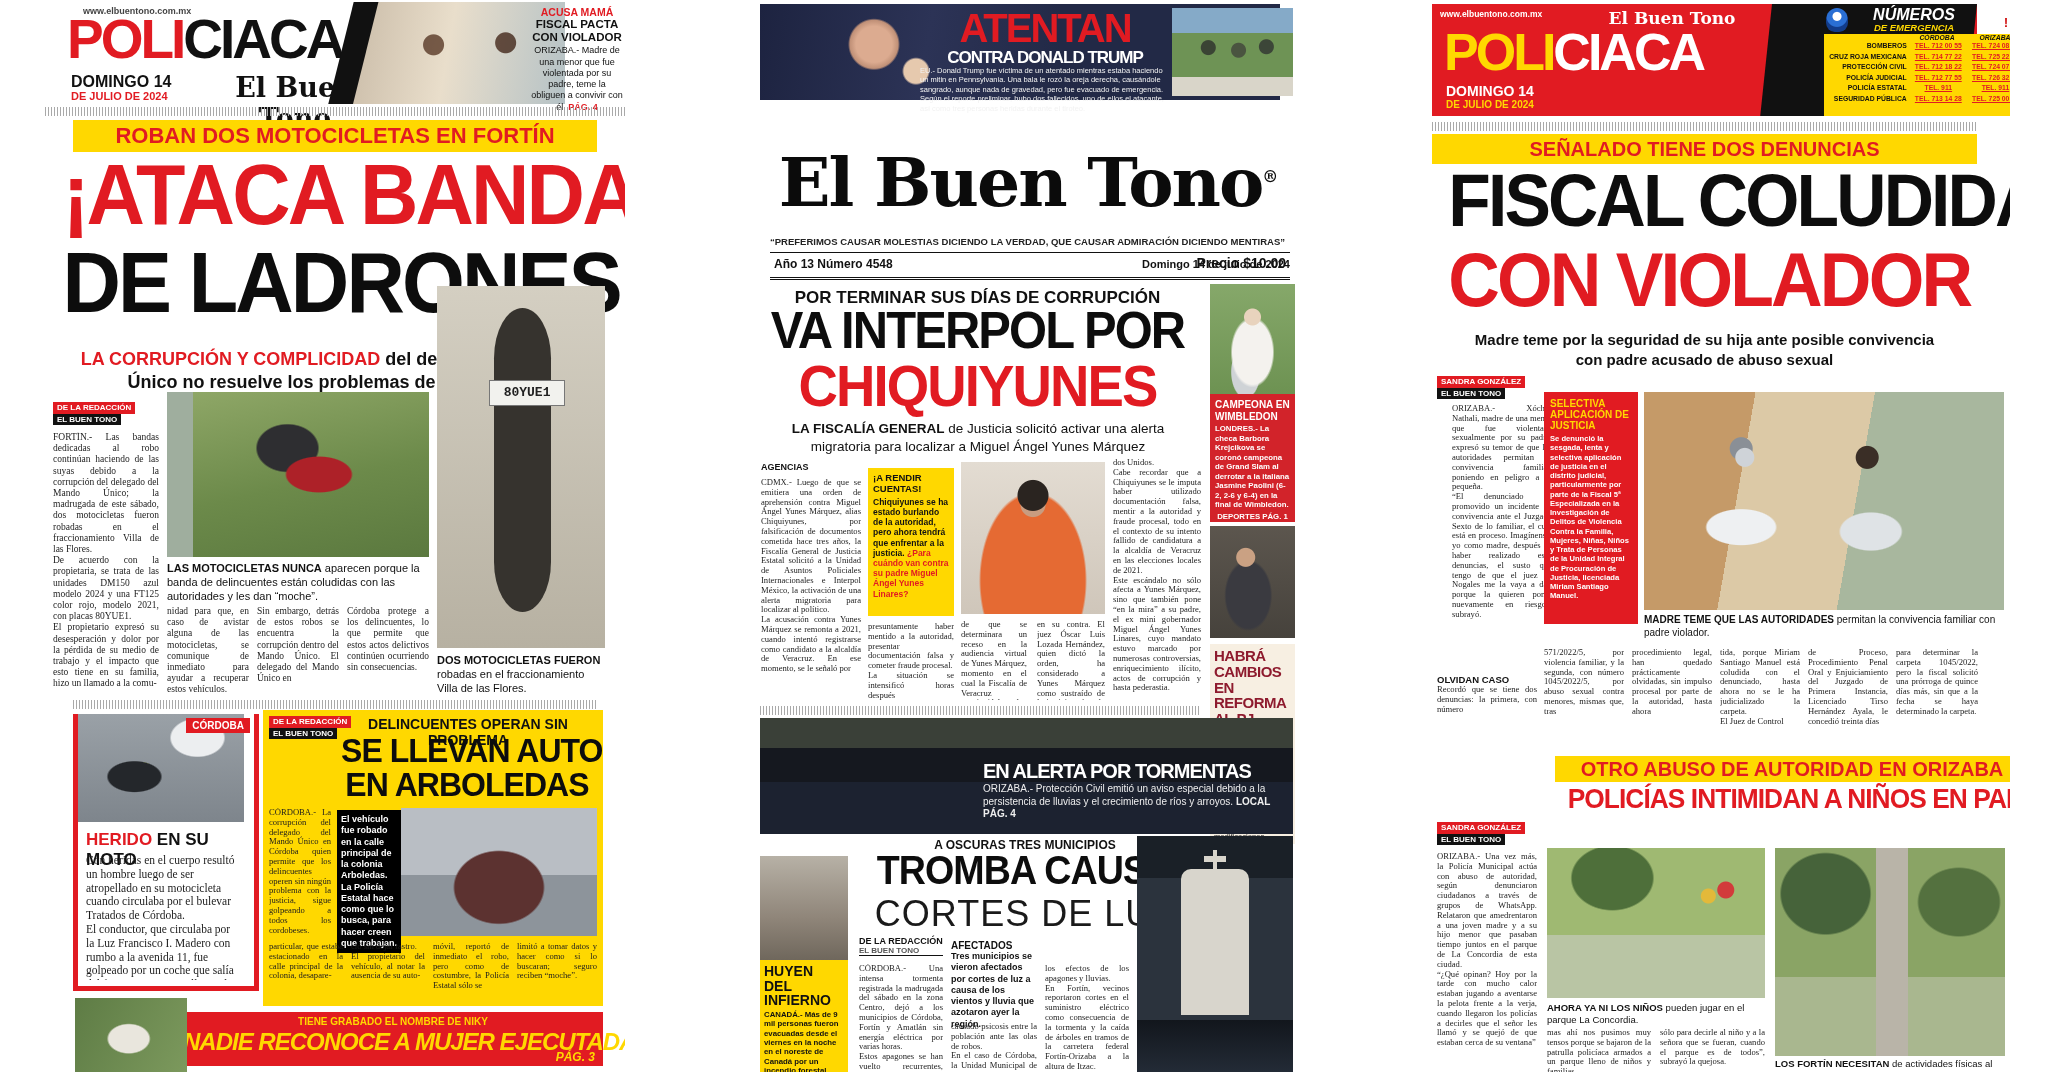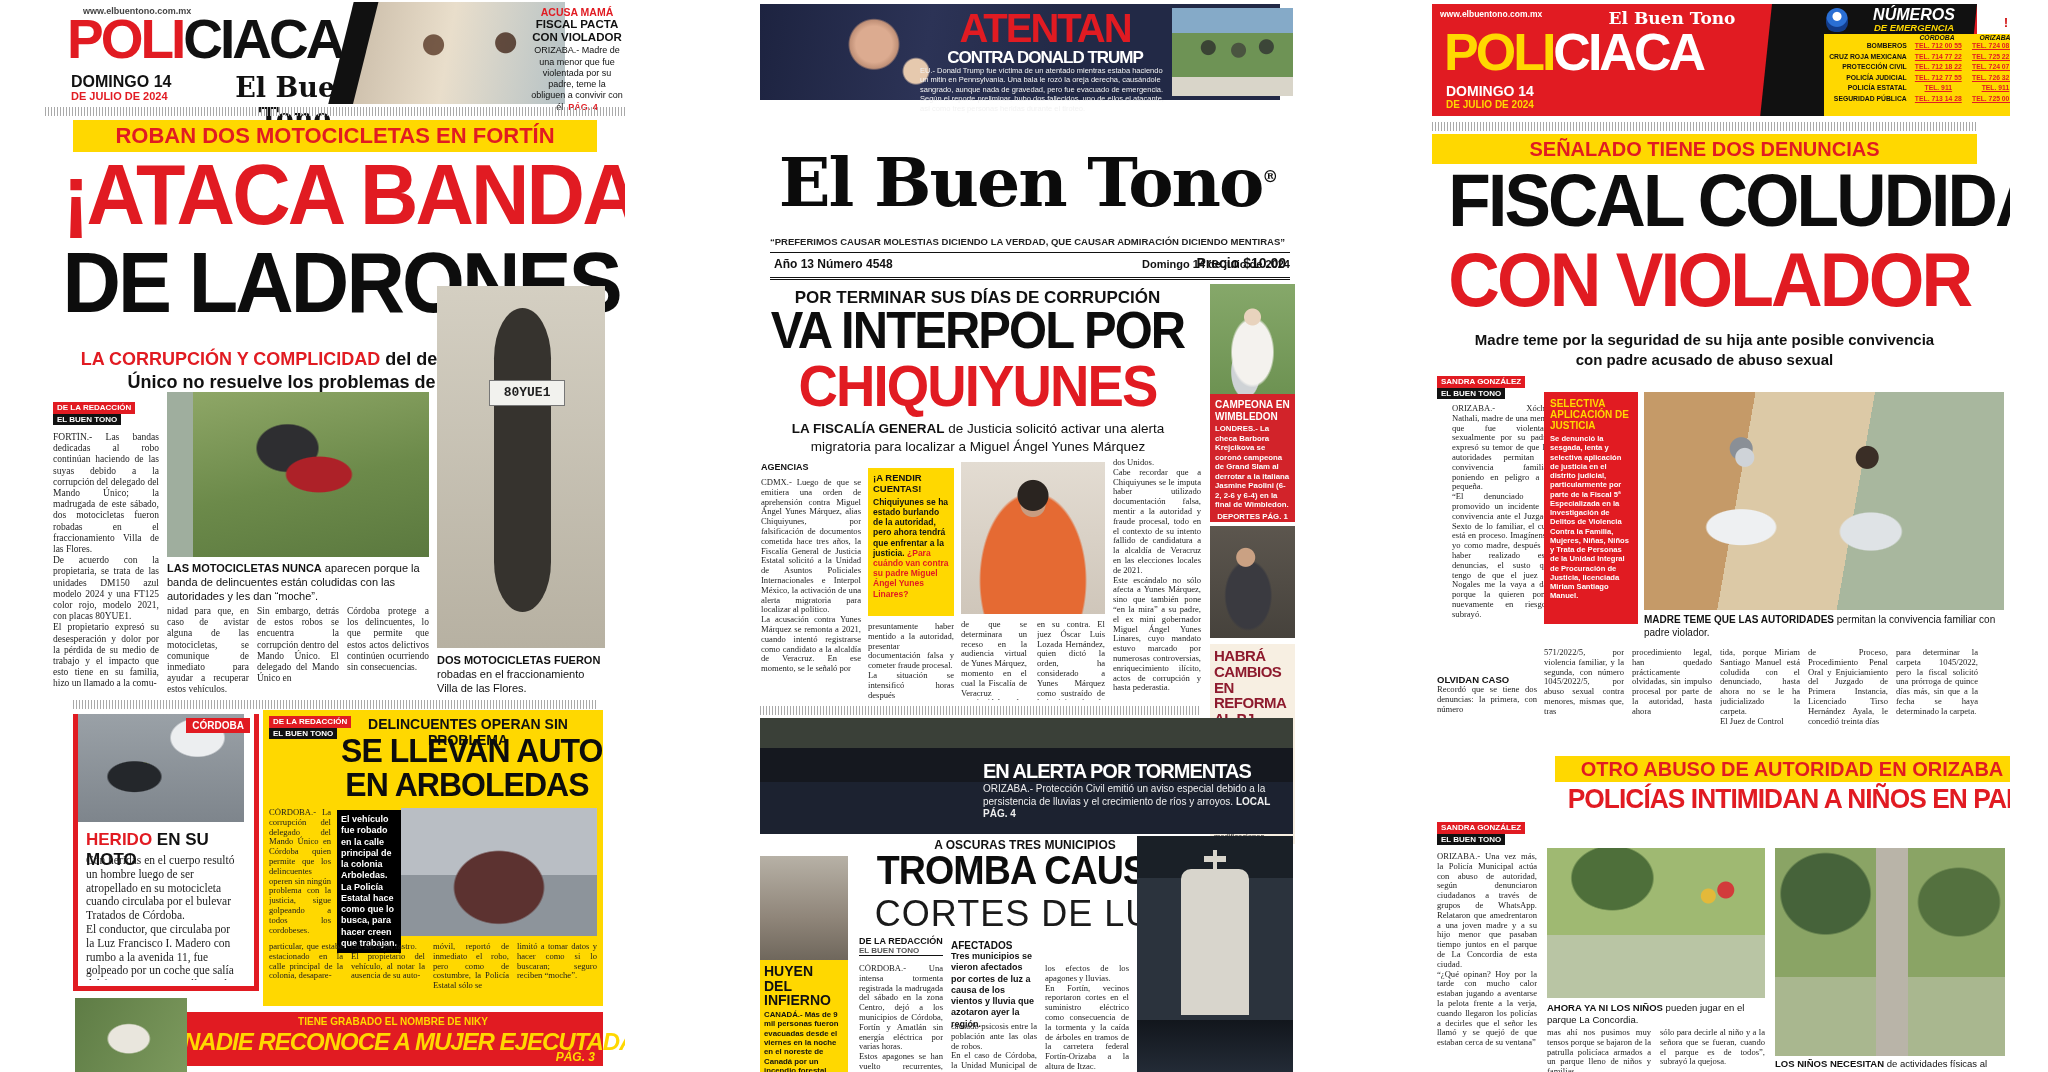--- a/index.html
+++ b/index.html
@@ -284,14 +284,14 @@
     <span class="badge bR">SANDRA GONZÁLEZ</span>
     <span class="badge bK">EL BUEN TONO</span>
   </div>
   <div class="abs col tiny" style="left:5px;top:852px;width:100px;height:220px;">ORIZABA.- Una vez más, la Policía Municipal actúa con abuso de autoridad, según denunciaron ciudadanos a través de grupos de WhatsApp. Relataron que amedrentaron a una joven madre y a su hijo menor que pasaban tiempo juntos en el parque de La Concordia de esta ciudad.
 “¿Qué opinan? Hoy por la tarde con mucho calor estaban jugando a aventarse la pelota frente a la verja, cuando llegaron los policías a decirles que el señor les llamó y se quejó de que estaban cerca de su ventana”</div>
   <div class="abs photo" style="left:115px;top:848px;width:218px;height:150px;background:radial-gradient(circle at 82% 28%,#d23b3b 0 8px,transparent 9px),radial-gradient(circle at 74% 32%,#e3b93a 0 7px,transparent 8px),radial-gradient(ellipse at 30% 20%,#4e6f3a 0 40px,transparent 42px),linear-gradient(#9fb972 0 58%,#b9c5a4 58%);"></div>
   <div class="abs cap" style="left:115px;top:1002px;width:218px;font-size:9.5px;"><b>AHORA YA NI LOS NIÑOS</b><span> pueden jugar en el parque La Concordia.</span></div>
   <div class="abs col tiny" style="left:115px;top:1028px;width:104px;height:44px;">mas ahí nos pusimos muy tensos porque se bajaron de la patrulla policíaca armados a un parque lleno de niños y familias</div>
   <div class="abs col tiny" style="left:228px;top:1028px;width:105px;height:44px;">sólo para decirle al niño y a la señora que se fueran, cuando el parque es de todos”, subrayó la quejosa.</div>
   <div class="abs photo" style="left:343px;top:848px;width:230px;height:208px;background:linear-gradient(90deg,transparent 0 44%,#b9b4a8 44% 58%,transparent 58%),radial-gradient(ellipse at 22% 22%,#46633a 0 44px,transparent 46px),radial-gradient(ellipse at 80% 26%,#54713f 0 40px,transparent 42px),linear-gradient(#8aa465 0 62%,#a9b78f 62%);"></div>
-  <div class="abs cap" style="left:343px;top:1058px;width:230px;font-size:9.5px;"><b>LOS NIÑOS NECESITAN</b><span> de actividades físicas al aire libre, pero si el alcalde de Orizaba les prohíbe los parques…</span></div>
+  <div class="abs cap" style="left:343px;top:1058px;width:230px;font-size:9.5px;"><b>LOS FORTÍN NECESITAN</b><span> de actividades físicas al aire libre, pero si el alcalde de Orizaba les prohíbe los parques…</span></div>
 </div>
 
 </body></html>

